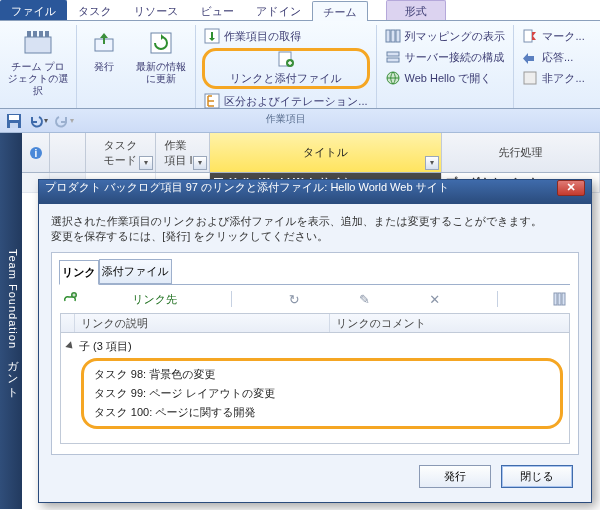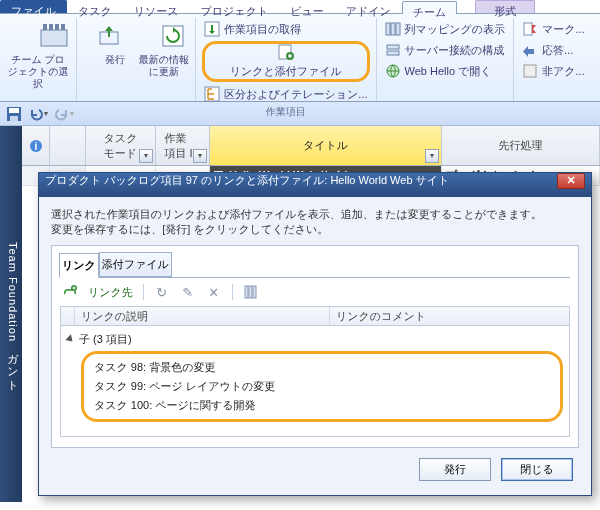--- a/index.html
+++ b/index.html
@@ -1,27 +1,27 @@
 <!DOCTYPE html>
 <html><head>
 <meta charset="utf-8">
 <style>
   * { box-sizing: border-box; margin: 0; padding: 0; }
   body { font-family: "Meiryo", "MS PGothic", sans-serif; font-size: 11px; width: 600px; height: 510px; overflow: hidden; background: #fff; }
-  .tabbar { display: flex; height: 14px; background: #fff; border-bottom: 1px solid #8ba0bc; }
+  .tabbar { display: flex; height: 21px; background: #fff; border-bottom: 1px solid #8ba0bc; }
   .tab { padding: 3px 10px 0; border: 1px solid transparent; border-bottom: none; cursor: pointer; color: #3b3b72; }
   .tab.file { background: #2a579a; color: #fff; border-color: #2a579a; border-radius: 2px 2px 0 0; }
   .tab.active { background: #f5faff; border-color: #8ba0bc; border-radius: 2px 2px 0 0; position: relative; top: 1px; }
   .tab.ctx { background: #dcd3f0; border-color: #b5a8da; border-radius: 2px 2px 0 0; margin-left: 18px; padding: 3px 18px 0; }
   .ribbon { display: flex; background: linear-gradient(#f6fbff, #e3eefc); border-bottom: 1px solid #8ba0bc; height: 88px; padding-top: 4px; }
   .rgroup { border-right: 1px solid #c6d5ea; padding: 0 6px; display: flex; flex-direction: column; align-items: center; }
   .rgroup.mid { flex-direction: row; align-items: flex-start; gap: 8px; }
   .rgroup.mid .col { display: flex; flex-direction: column; align-items: center; }
   .rgroup-label { font-size: 10px; color: #5a6f90; margin-top: 2px; text-align: center; }
-  .bigbtn { display: flex; flex-direction: column; align-items: flex-end; width: 64px; padding-top: 2px; cursor: pointer; }
+  .bigbtn { display: flex; flex-direction: column; align-items: center; width: 64px; padding-top: 2px; cursor: pointer; }
   .bigbtn span { text-align: center; font-size: 10px; line-height: 12px; color: #3b3b72; margin-top: 2px;}
   .smallbtn { display: flex; align-items: center; gap: 4px; padding: 1px 2px; font-size: 11px; color: #3b3b72; cursor: pointer; white-space: nowrap; }
   .highlight-oval { border: 3px solid #f5a623; border-radius: 14px; padding: 0 6px; flex-direction: column; }
   .smallcol { display: flex; flex-direction: column; gap: 3px; }
   .iconbox { width: 32px; height: 32px; display:flex; align-items:center; justify-content:center; }
   .qat { height: 24px; background: linear-gradient(#dbe7fb,#cddcf6); border-bottom:1px solid #a6bbd9; display:flex; align-items:center; padding-left:6px; gap:6px;}
   .main { display:flex; height: 376px; }
   .sidetab { width:22px; background: linear-gradient(90deg,#304e7a,#223a5f); color:#fff; writing-mode: vertical-rl; text-align:center; padding:8px 2px; font-size:11px; letter-spacing:1px;}
   .gridarea { flex:1; background:#fff; position:relative;}
   .gridhdr { display:flex; height:40px; border-bottom:1px solid #a6b4c8;}
@@ -40,21 +40,21 @@
   .dialog { position:absolute; left:16px; top:46px; right:8px; bottom:6px; border:1px solid #2a4b7c; background:#eef3fb; box-shadow: 4px 4px 10px rgba(0,0,0,.35); display:flex; flex-direction:column;}
   .titlebar{ height:24px; background:linear-gradient(#3f6bab,#2a4b7c); color:#fff; display:flex; align-items:flex-start; padding:0 6px; font-size:11px;}
   .titlebar .x{ margin-left:auto; width:28px; height:16px; background:linear-gradient(#e07a74,#c43a2e); border:1px solid #8b2a21; border-radius:2px; color:#fff; text-align:center; line-height:12px; font-size:11px; font-weight:bold; cursor:pointer;}
   .dbody{ padding:10px 12px; flex:1; display:flex; flex-direction:column;}
   .dtext{ color:#333; line-height:15px; margin-bottom:8px;}
   .innerpane{ border:1px solid #b6c2d6; background:#fff; padding:6px 8px 10px; flex:1; display:flex; flex-direction:column;}
   .dtabs{ display:flex; gap:0; margin-left:-1px;}
   .dtab{ padding:4px 2px; border:1px solid #9eb0cc; background:linear-gradient(#f5f9ff,#e2ebf8); font-size:11px; cursor:pointer; }
   .dtab.active{ background:#fff; border-bottom:1px solid #fff; position:relative; top:1px; font-weight:bold;}
   .dtabline{ border-top:1px solid #9eb0cc; margin-top:0;}
-  .toolbar{ display:flex; align-items:center; gap:10px; padding:6px 2px 6px;}
+  .toolbar{ display:flex; align-items:center; gap:10px; padding:6px 2px 6px;justify-content:space-between;}
   .toolbar .lbl{ color:#1a6d1a; font-size:11px;}
   .sep{ width:1px; height:16px; background:#c6d1e2;}
   .ticon{ width:16px; height:16px; color:#8a95a8; display:flex; align-items:center; justify-content:center; font-size:13px;}
   .listhdr{ display:flex; border:1px solid #c1cad8; background:linear-gradient(#f5f8fd,#e9eef7); height:20px;}
   .lh{ padding:2px 6px; font-size:11px; color:#444; border-right:1px solid #d2dae7;}
   .lh.a{width:14px;} .lh.b{flex:0 0 255px;} .lh.c{flex:1; border-right:none;}
   .list{ border:1px solid #c1cad8; border-top:none; padding:4px 6px 8px; flex:1;}
   .parentrow{ font-size:11px; color:#222; padding:2px 0;}
   .parentrow .tri{ display:inline-block; width:0;height:0; border-left:4px solid transparent; border-right:4px solid transparent; border-top:6px solid #555; margin-right:4px; transform: rotate(-45deg) translateY(-1px);}
   .childbox { border:3px solid #f5a623; border-radius:16px; padding:4px 10px; margin:2px 0 0 14px;}
@@ -64,21 +64,20 @@
   .btn.def{ border:1px solid #3f6bab; box-shadow:0 0 0 1px #a9c4ef inset;}
   svg{display:block;}
 </style>
 </head>
 <body>
 
 <div class="tabbar">
   <div class="tab file">ファイル</div>
   <div class="tab">タスク</div>
   <div class="tab">リソース</div>
-  <div class="tab">プロジェクト</div>
   <div class="tab">ビュー</div>
   <div class="tab">アドイン</div>
   <div class="tab active">チーム</div>
   <div class="tab ctx">形式</div>
 </div>
 
 <div class="ribbon">
   <div class="rgroup">
     <div class="bigbtn">
       <div class="iconbox">

